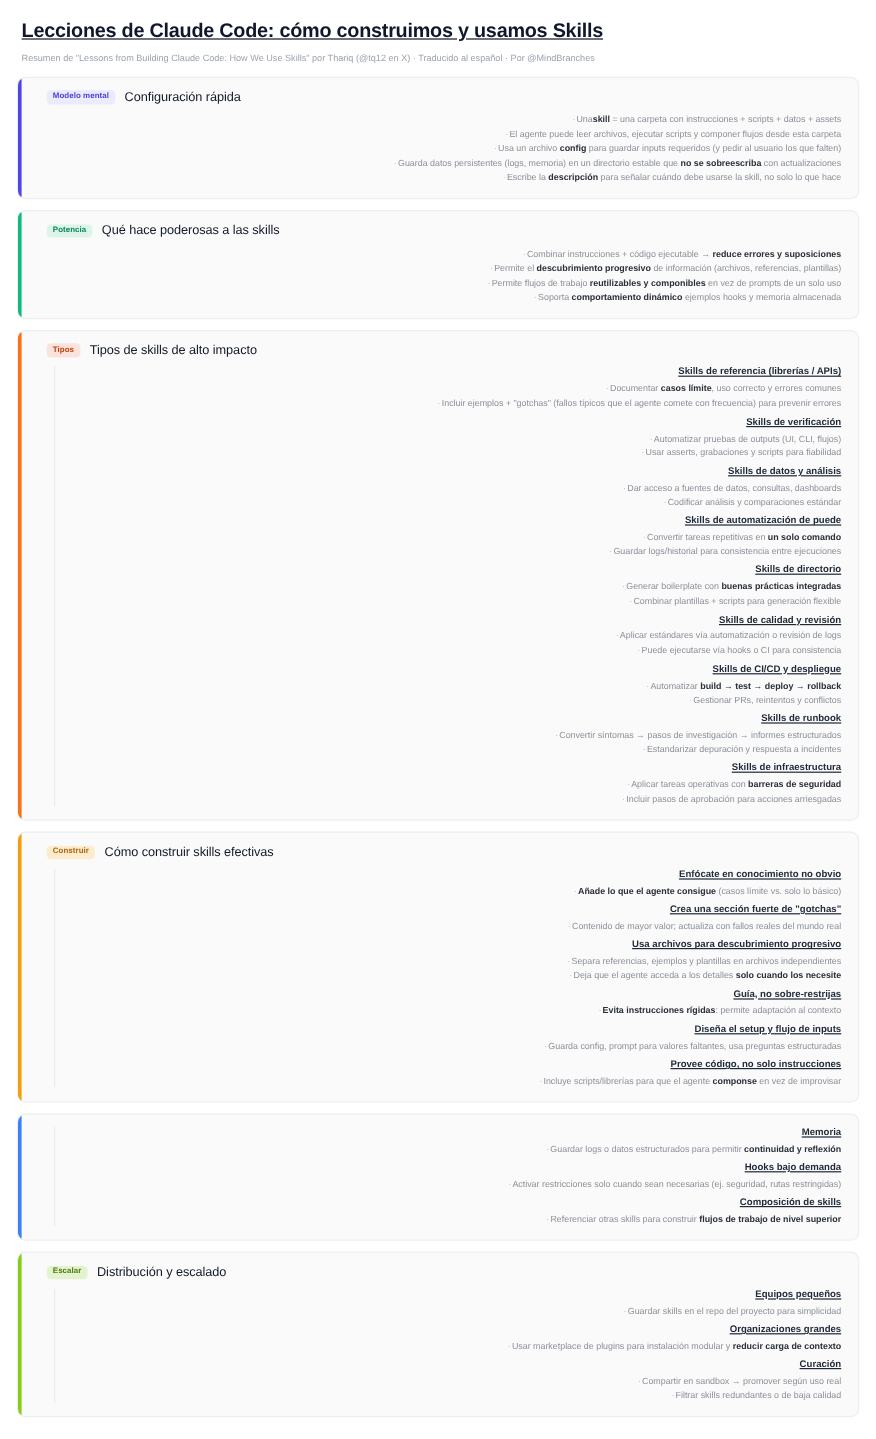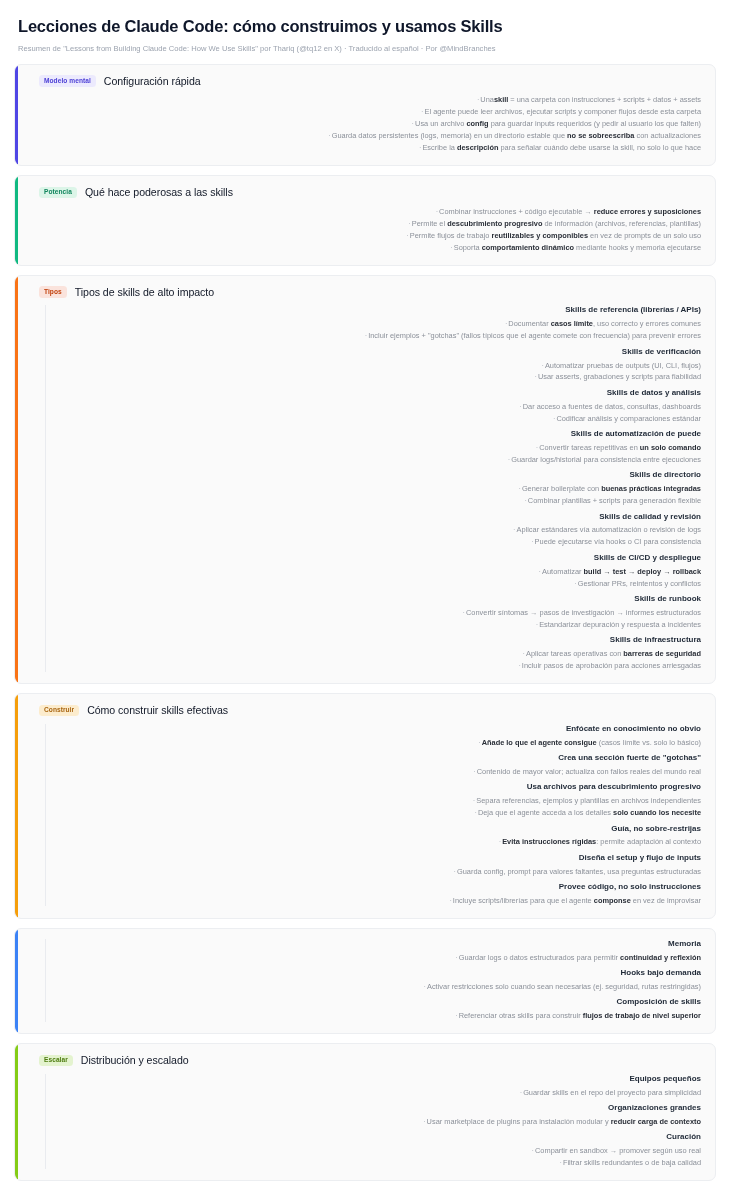--- a/index.html
+++ b/index.html
@@ -22,20 +22,21 @@
   }
   
   .header { padding: 5px 6px 10px 6px; }
   .title {
     font-size: 16.5px;
     font-weight: 700;
     letter-spacing: -0.2px;
     color: #0f172a;
     margin: 0 0 7px 0;
     line-height: 1.2;
+    text-decoration: underline;
   }
   .subtitle {
     font-size: 7.6px;
     color: #9ca3af;
     margin: 0;
     line-height: 1.3;
     font-weight: 400;
   }
   
   .card {
@@ -87,20 +88,21 @@
     margin-left: 14px;
     padding-left: 14px;
     border-left: none;
   }
   .group-title {
     font-size: 8px;
     font-weight: 700;
     color: #1f2937;
     margin: 5px 0 2px 0;
     line-height: 1.35;
+    text-decoration: underline;
   }
   .group-title:first-child { margin-top: 0; }
   .bullet {
     font-size: 7.4px;
     color: #8b9099;
     line-height: 1.55;
     margin: 0 0 0.5px 0;
     white-space: nowrap;
   }
   .bullet .dot { color: #b8bcc4; margin-right: 1px; }
@@ -134,21 +136,21 @@
       <div class="card">
         <div class="rail" style="background: rgb(16, 185, 129);"></div>
         <div class="card-head">
           <span class="badge" style="background: rgb(220, 245, 232); color: rgb(15, 133, 92);">Potencia</span>
           <span class="card-title">Qué hace poderosas a las skills</span>
         </div>
         <div class="card-body flat">
           <div class="bullet"><span class="dot">·</span><span>Combinar instrucciones + código ejecutable → </span><b>reduce errores y suposiciones</b></div>
           <div class="bullet"><span class="dot">·</span><span>Permite el </span><b>descubrimiento progresivo</b><span> de información (archivos, referencias, plantillas)</span></div>
           <div class="bullet"><span class="dot">·</span><span>Permite flujos de trabajo </span><b>reutilizables y componibles</b><span> en vez de prompts de un solo uso</span></div>
-          <div class="bullet"><span class="dot">·</span><span>Soporta </span><b>comportamiento dinámico</b><span> mediante hooks y memoria ejecutarse</span></div>
+          <div class="bullet"><span class="dot">·</span><span>Soporta </span><b>comportamiento dinámico</b><span> ejemplos hooks y memoria almacenada</span></div>
         </div>
       </div>
       <div class="card">
         <div class="rail" style="background: rgb(249, 115, 22);"></div>
         <div class="card-head">
           <span class="badge" style="background: rgb(250, 227, 220); color: rgb(194, 65, 12);">Tipos</span>
           <span class="card-title">Tipos de skills de alto impacto</span>
         </div>
         <div class="card-body">
           <div class="group-title">Skills de referencia (librerías / APIs)</div>

